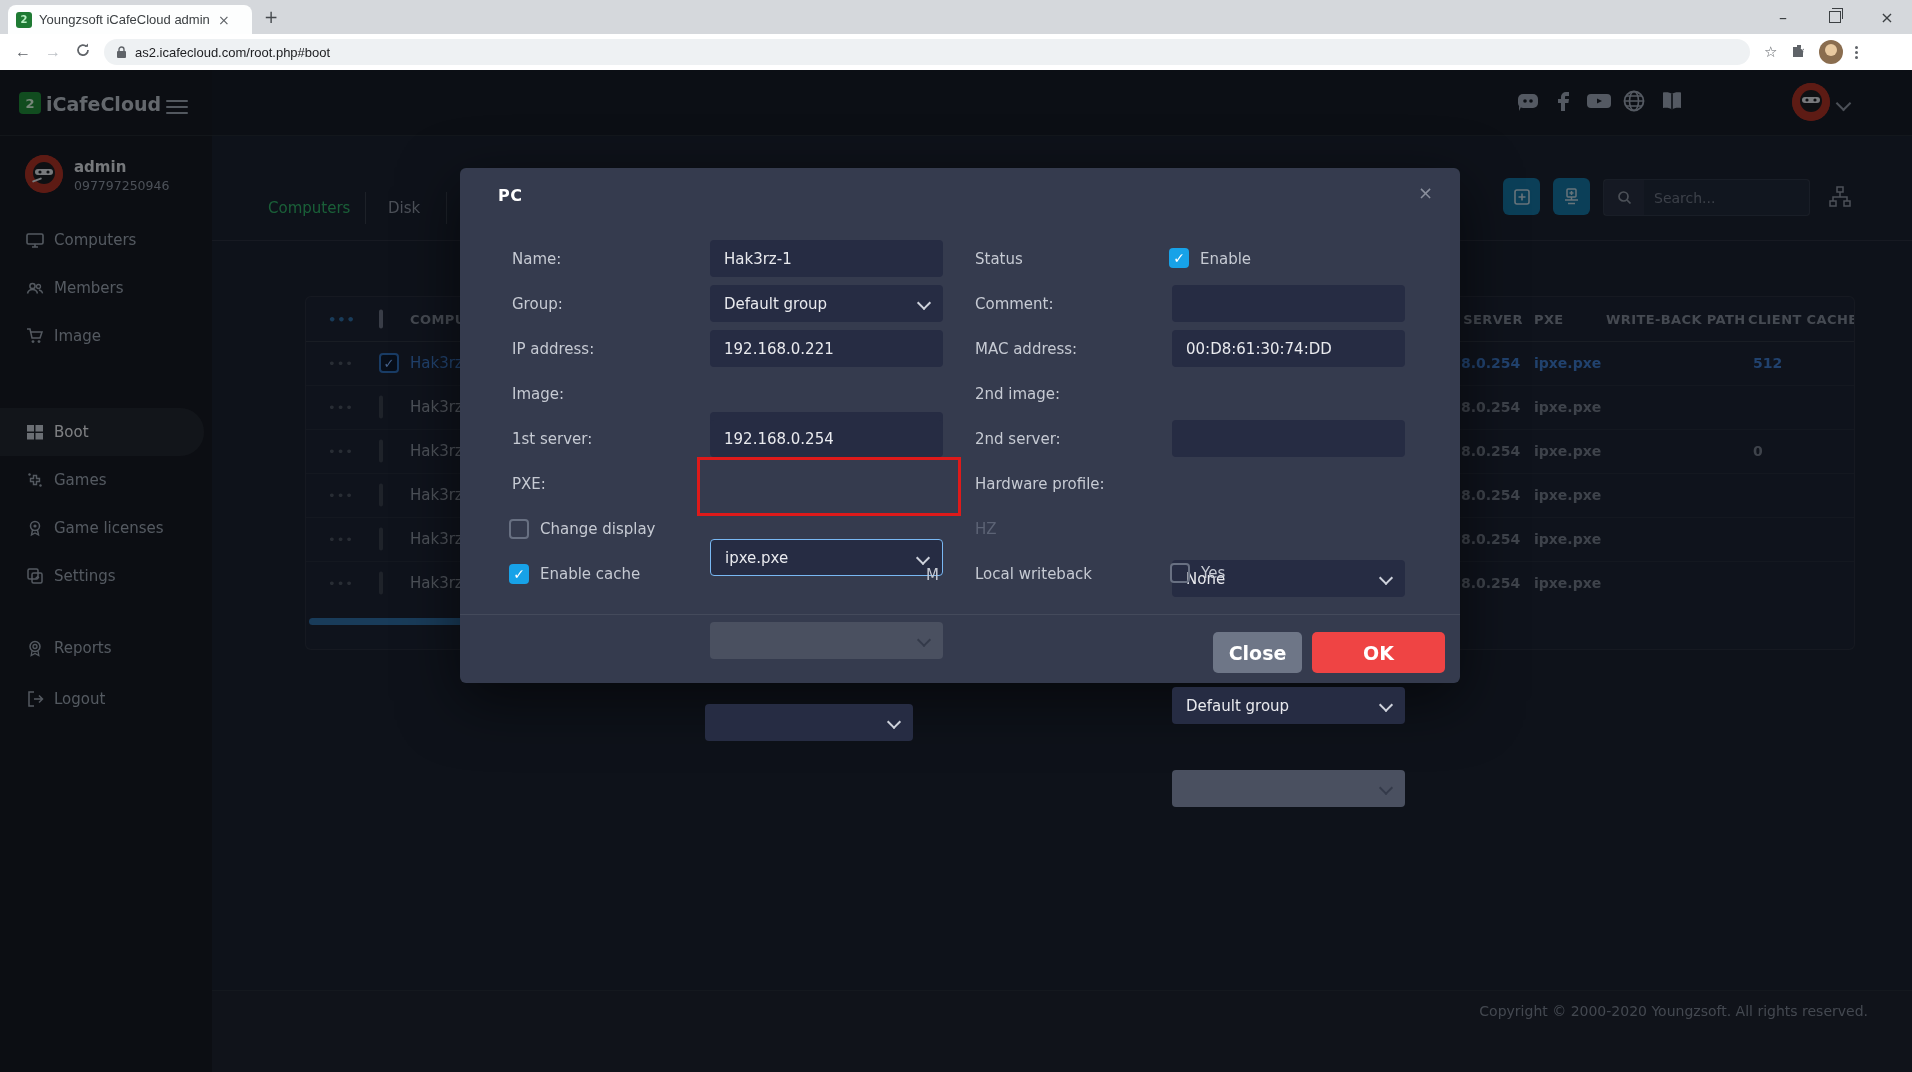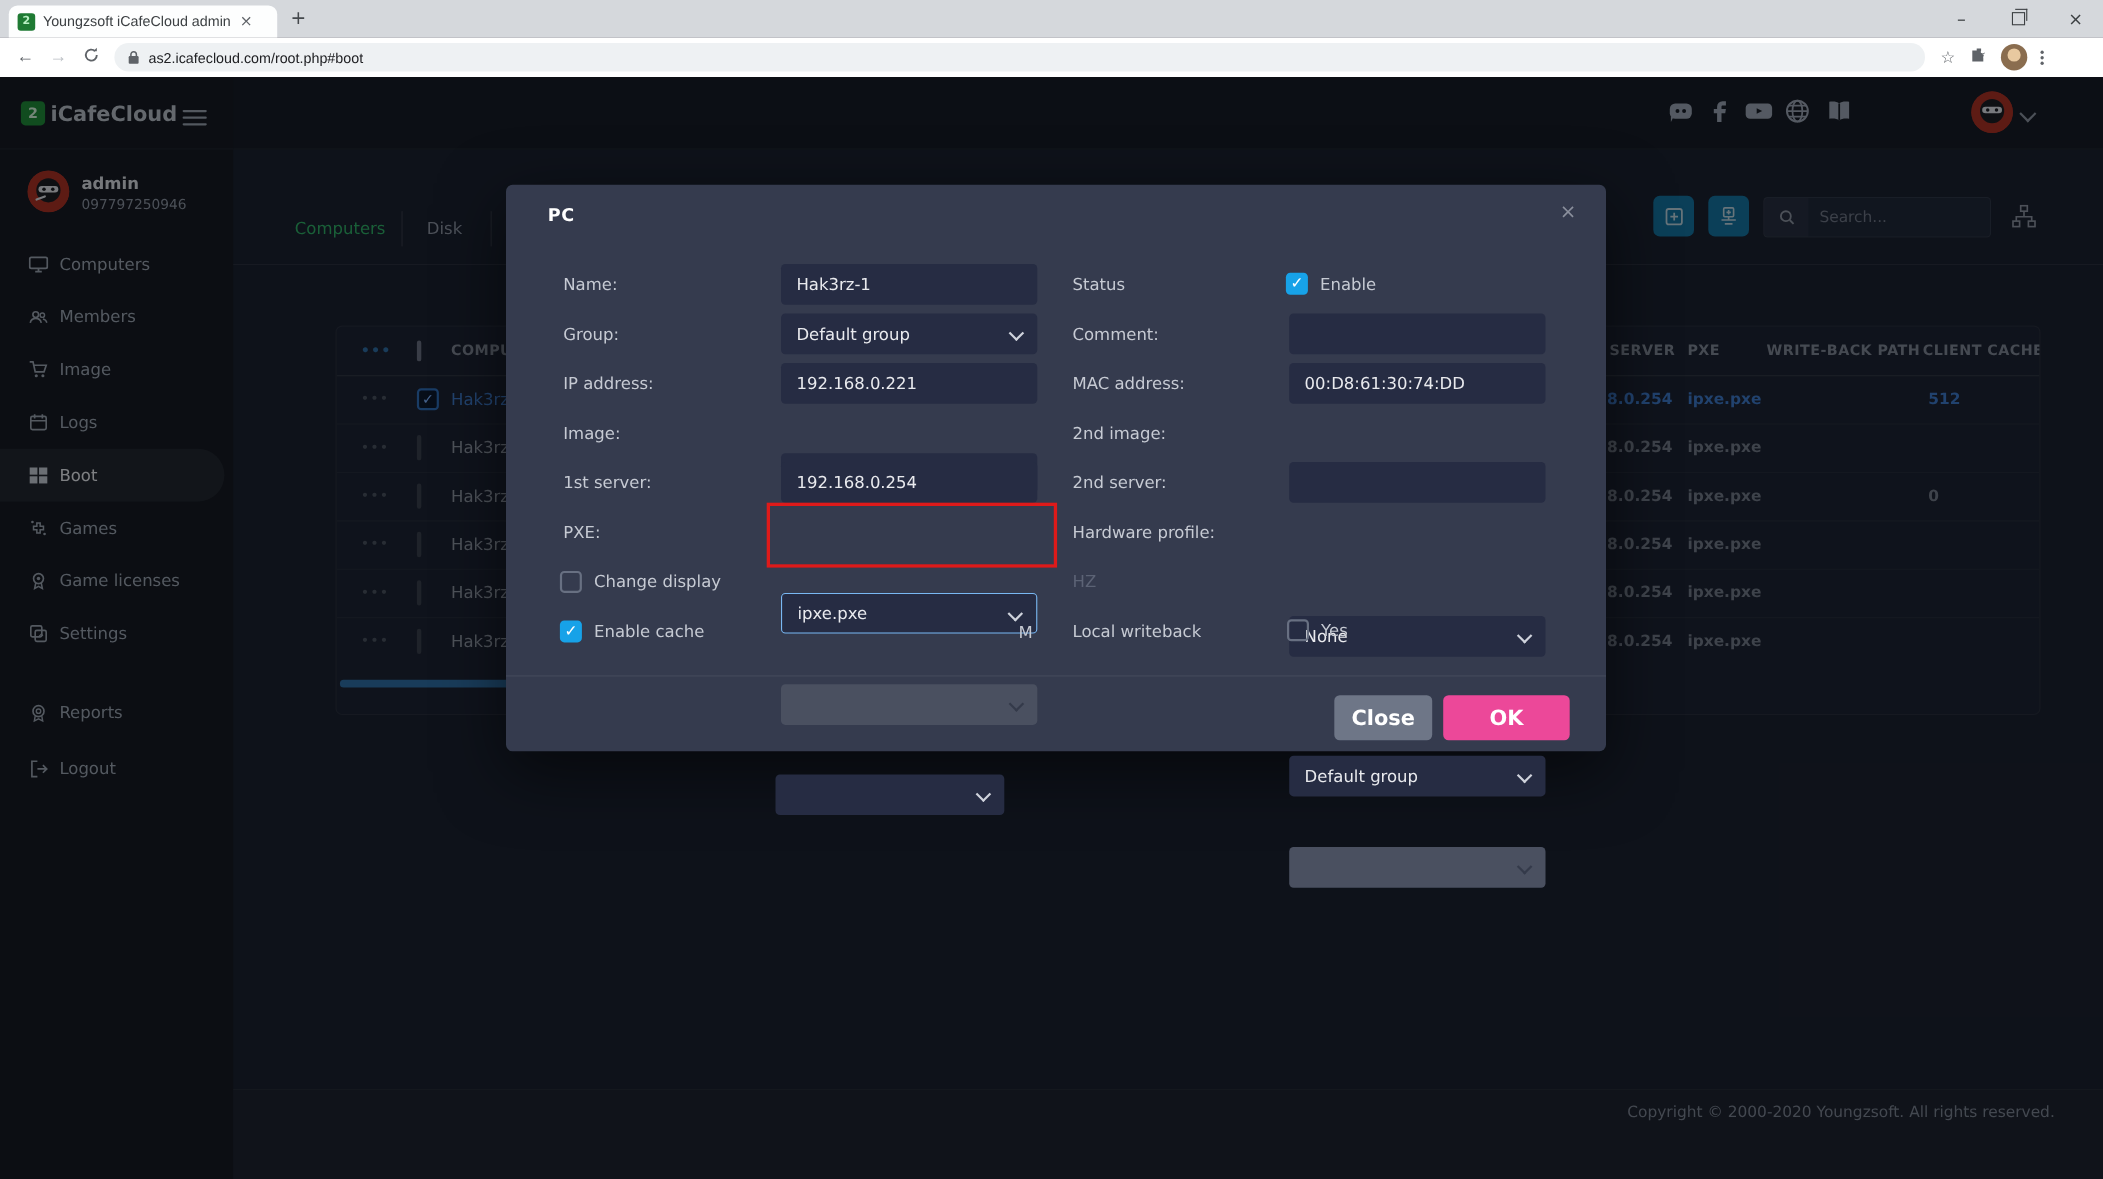--- a/index.html
+++ b/index.html
@@ -110,21 +110,21 @@
   .m-ctl.disabled{background:#4a5060;}
   .m-ctl.disabled:after{border-color:#343a4a;}
   .m-ctl.pxe{border:1px solid #79b8f3;}
   .redbox{left:237px;top:289px;width:258px;height:53px;border:3px solid #de1a1a;z-index:5;}
   .cb-label{font-size:15px;color:#c6cad3;margin-left:11px;white-space:nowrap;}
   .m-suffix{font-size:15px;color:#c6cad3;}
   .m-divider{left:0;top:446px;width:1000px;height:1px;background:rgba(255,255,255,.08);}
   .btn{height:41px;border-radius:5px;display:flex;align-items:center;justify-content:center;
        font-size:19px;color:#fff;font-weight:600;}
   .btn-close{left:753px;top:464px;width:89px;background:#6e7687;}
-  .btn-ok{left:852px;top:464px;width:115px;background:#ec4899;}
+  .btn-ok{left:852px;top:464px;width:133px;background:#ef4444;}
   .chip{display:flex;align-items:center;}
 </style>
 </head>
 <body>
 
 <div class="page">
 
   <div class="abs tabstrip">
     <div class="abs tab">
       <div class="favicon">2</div>
@@ -217,29 +217,20 @@
   <div class="abs nav-item" style="top:312px;">
     <span class="ic">
         <svg width="18" height="18" viewBox="0 0 18 18">
           <path d="M1 2h3l2 9h8l2-6H5" stroke="#9aa3b0" stroke-width="1.5" fill="none"></path>
           <circle cx="7" cy="14.6" r="1.4" fill="#9aa3b0"></circle>
           <circle cx="13" cy="14.6" r="1.4" fill="#9aa3b0"></circle>
         </svg>
       </span>
     <span>Image</span>
   </div>
-  <div class="abs nav-item" style="top:360px;">
-    <span class="ic">
-        <svg width="18" height="18" viewBox="0 0 18 18">
-          <rect x="2" y="3.5" width="14" height="12" rx="1.5" stroke="#9aa3b0" stroke-width="1.5" fill="none"></rect>
-          <path d="M5.5 1.5v4M12.5 1.5v4M2 7.5h14" stroke="#9aa3b0" stroke-width="1.5"></path>
-        </svg>
-      </span>
-    <span>Logs</span>
-  </div>
   <div class="abs nav-item active" style="top:408px;width:204px;">
     <span class="ic">
         <svg width="18" height="18" viewBox="0 0 18 18">
           <rect x="1" y="2" width="7" height="6.5" fill="#c3cad4"></rect>
           <rect x="9.5" y="2" width="7.5" height="6.5" fill="#c3cad4"></rect>
           <rect x="1" y="10" width="7" height="6.5" fill="#c3cad4"></rect>
           <rect x="9.5" y="10" width="7.5" height="6.5" fill="#c3cad4"></rect>
         </svg>
       </span>
     <span>Boot</span>

